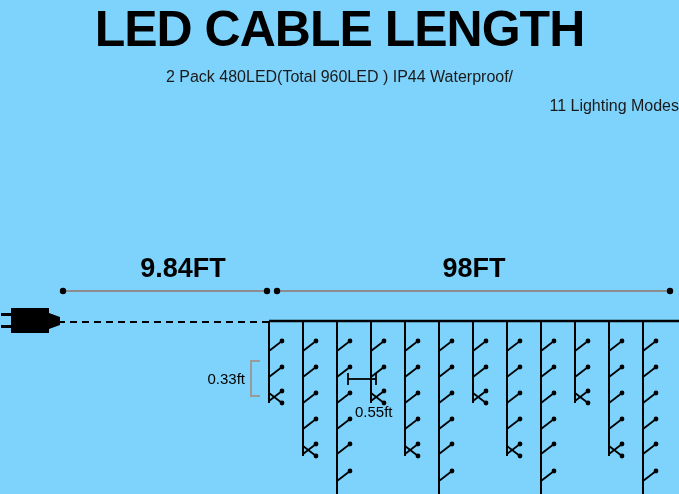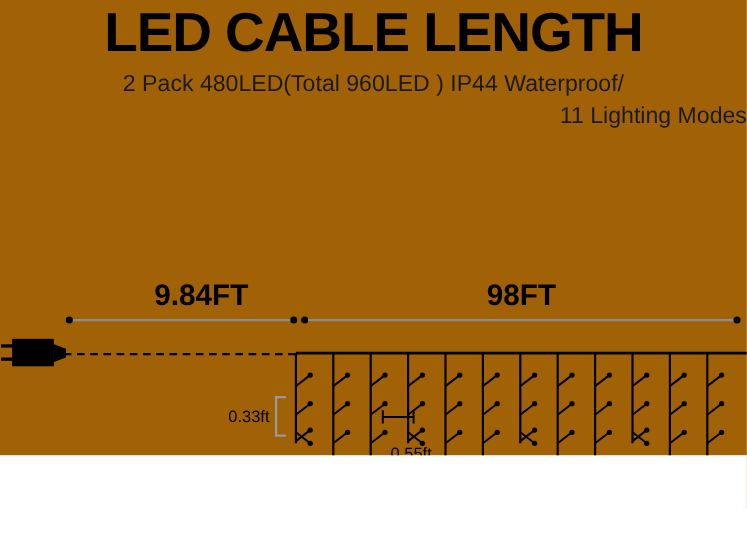--- a/index.html
+++ b/index.html
@@ -3,22 +3,22 @@
 <meta charset="utf-8">
 <style>
   html, body {
     margin: 0;
     padding: 0;
     background: #ffffff;
   }
   #page {
     position: relative;
     width: 679px;
-    height: 414px;
-    background: #a16207;
+    height: 494px;
+    background: #7dd3fc;
     overflow: hidden;
     font-family: "Liberation Sans", sans-serif;
   }
 
   
   #title {
     position: absolute;
     left: 0;
     top: 2px;
     width: 679px;
@@ -32,21 +32,21 @@
     white-space: nowrap;
   }
   #subtitle {
     position: absolute;
     left: 0;
     top: 62px;
     width: 679px;
     text-align: center;
     font-family: "Liberation Sans", sans-serif;
     font-weight: normal;
-    font-size: 21px;
+    font-size: 16px;
     line-height: 29px;
     color: #1a1a1a;
   }
   #subtitle .line2 {
     display: block;
     text-align: right;
   }
 
   
   #diagram {

